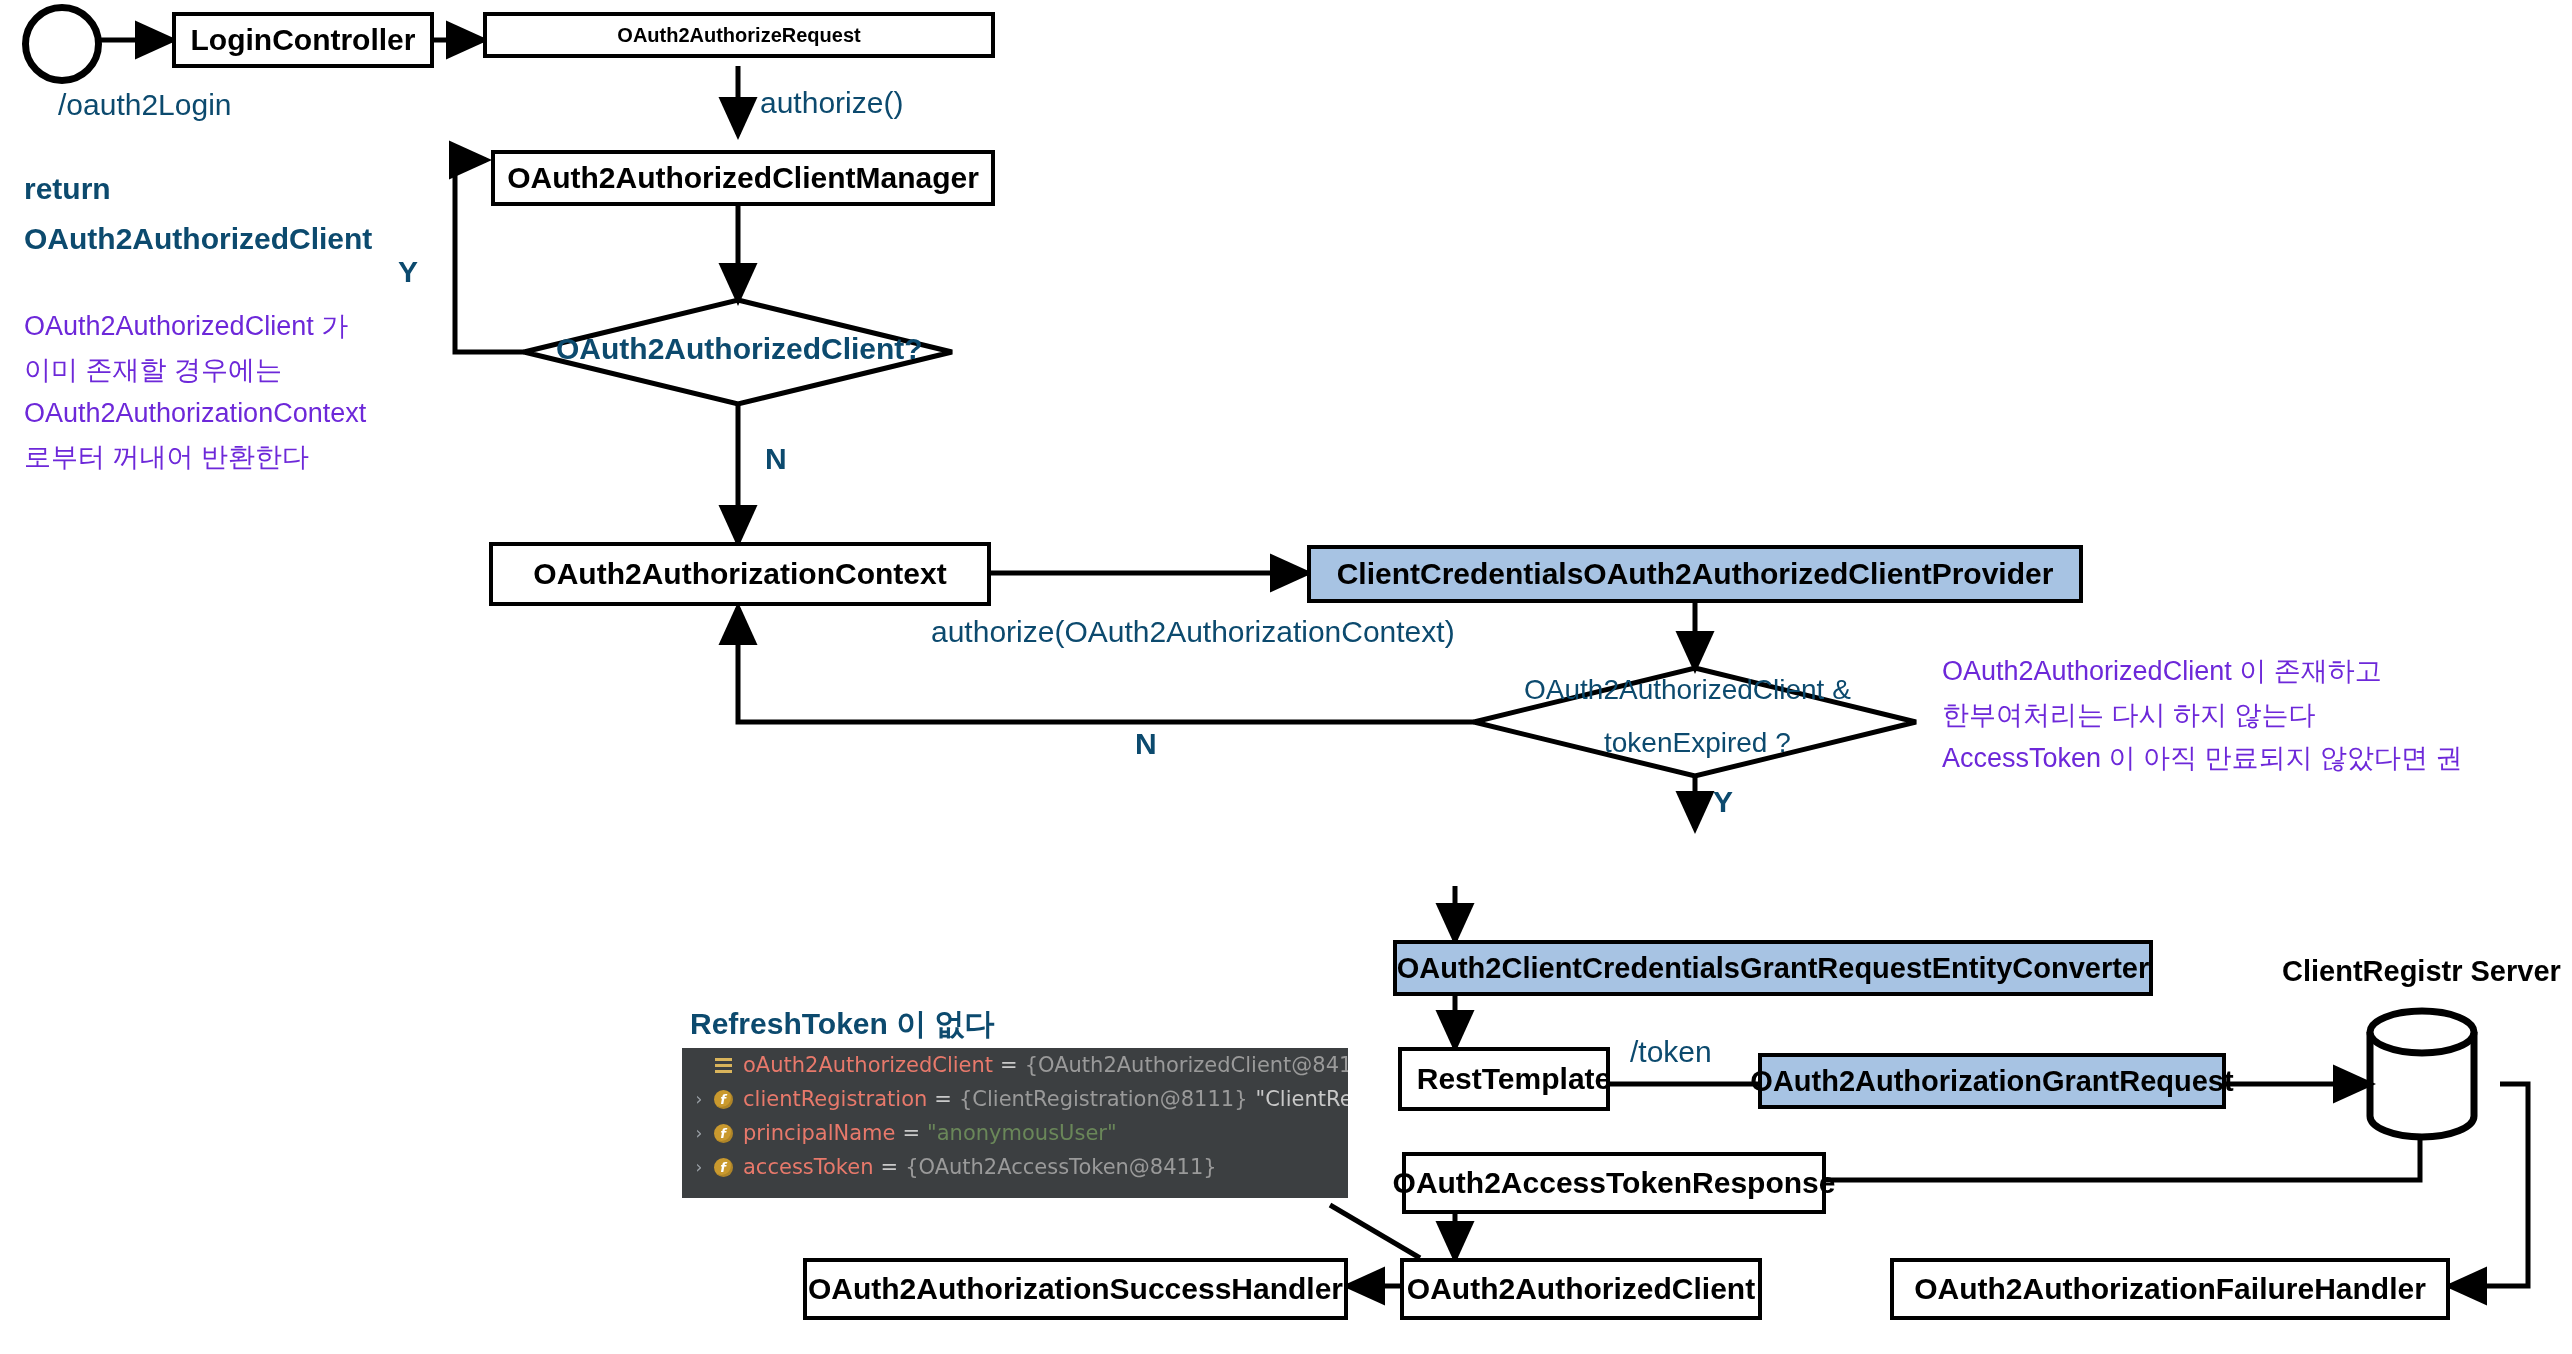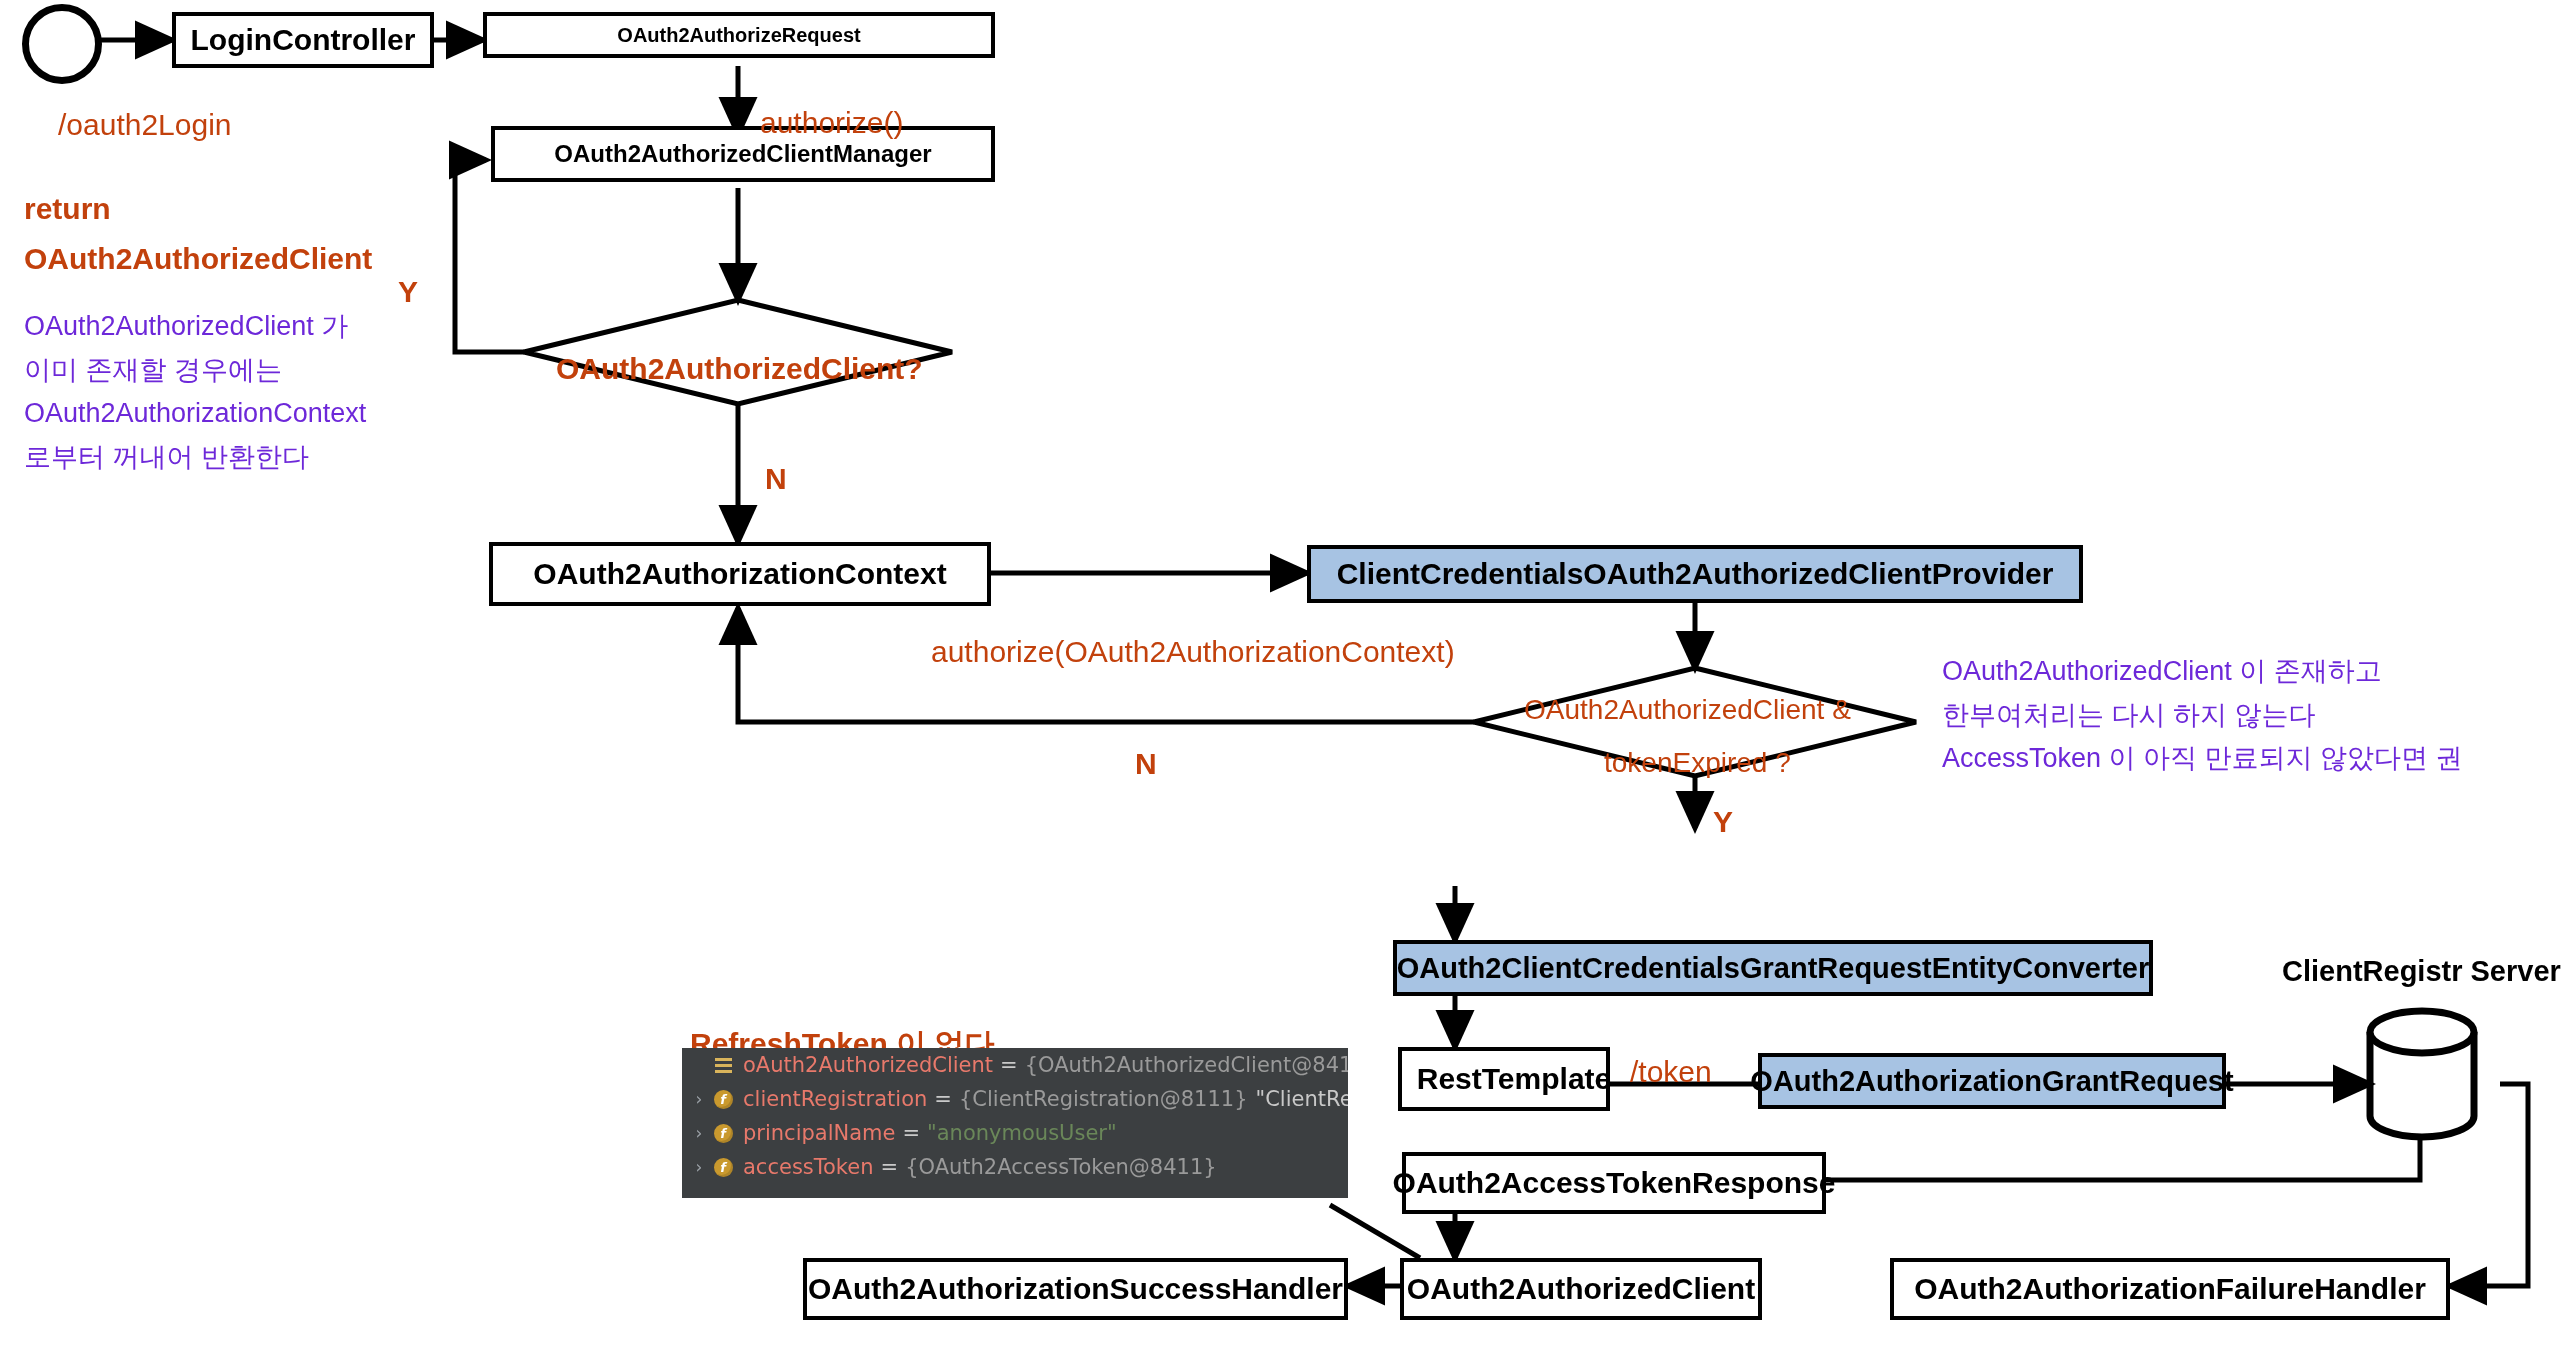--- a/index.html
+++ b/index.html
@@ -13,23 +13,22 @@
   .node{
     position:absolute;box-sizing:border-box;
     display:flex;align-items:center;justify-content:center;
     border:4px solid #000;background:#fff;
     font-weight:bold;color:#000;
     text-align:center;line-height:1.05;
     white-space:nowrap;
   }
   .node.blue{background:#A7C3E3;}
   .lbl{
-    position:absolute;color:#c2410c;white-space:nowrap;
+    position:absolute;color:#0c4a6e;white-space:nowrap;
     font-weight:normal;
-    margin-top:20px;
   }
   .lbl.b{font-weight:bold;}
   .redblock{position:absolute;color:#6d28d9;line-height:1.62;font-size:27px;}
   .title{position:absolute;font-weight:bold;color:#000;white-space:nowrap;}
 
   
   #start-circle{
     position:absolute;border:7px solid #000;border-radius:50%;
     background:#fff;
   }
@@ -116,21 +115,21 @@
       <line x1="1330" y1="1205" x2="1420" y2="1258"></line>
     </g>
   </svg>
 
   <div id="start-circle" style="left:22px;top:4px;width:66px;height:66px;"></div>
 
   <div class="node" style="left:172px;top:12px;width:262px;height:56px;font-size:30px;">LoginController</div>
 
   <div class="node" style="left:483px;top:12px;width:512px;height:46px;font-size:20px;">OAuth2AuthorizeRequest</div>
 
-  <div class="node" style="left:491px;top:126px;width:504px;height:56px;font-size:24px;">OAuth2AuthorizedClientManager</div>
+  <div class="node" style="left:491px;top:150px;width:504px;height:56px;font-size:30px;">OAuth2AuthorizedClientManager</div>
 
   <div class="lbl" style="left:556px;top:332px;font-size:30px;font-weight:bold;">OAuth2AuthorizedClient?</div>
 
   <div class="node" style="left:489px;top:542px;width:502px;height:64px;font-size:30px;">OAuth2AuthorizationContext</div>
 
   <div class="node blue" style="left:1307px;top:545px;width:776px;height:58px;font-size:30px;">ClientCredentialsOAuth2AuthorizedClientProvider</div>
 
   <div class="lbl" style="left:1524px;top:674px;font-size:28px;">OAuth2AuthorizedClient &amp;</div>
   <div class="lbl" style="left:1604px;top:727px;font-size:28px;">tokenExpired ?</div>
 

